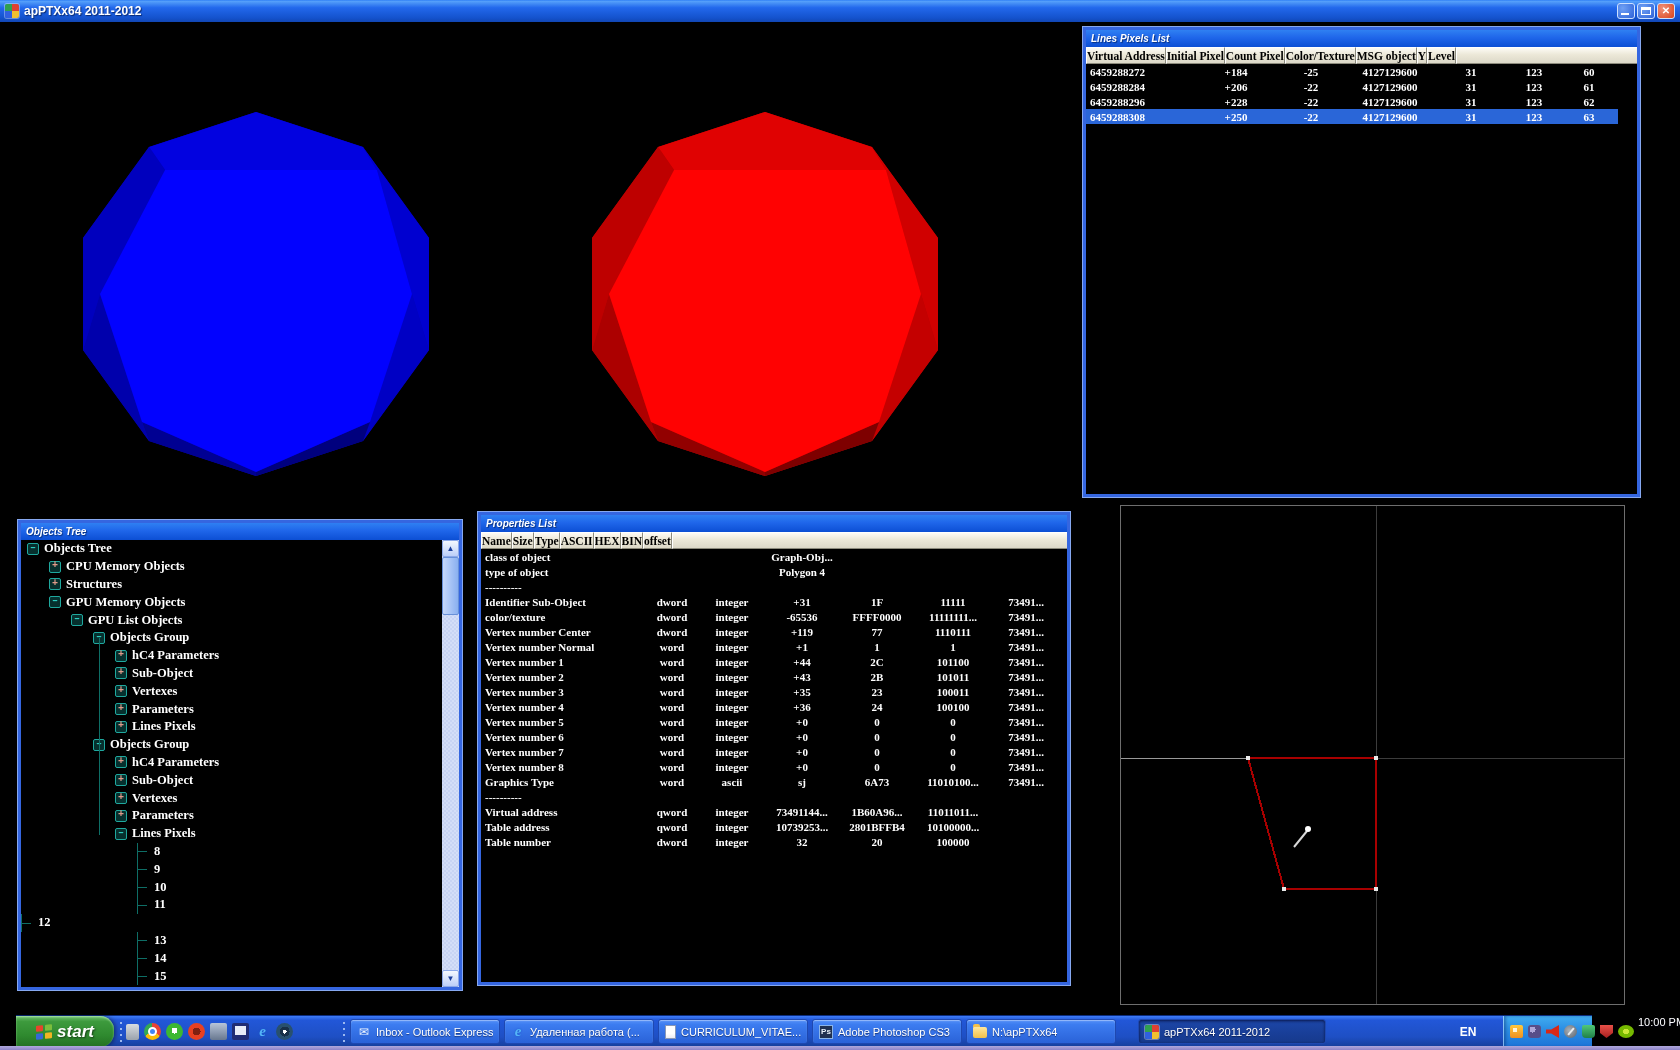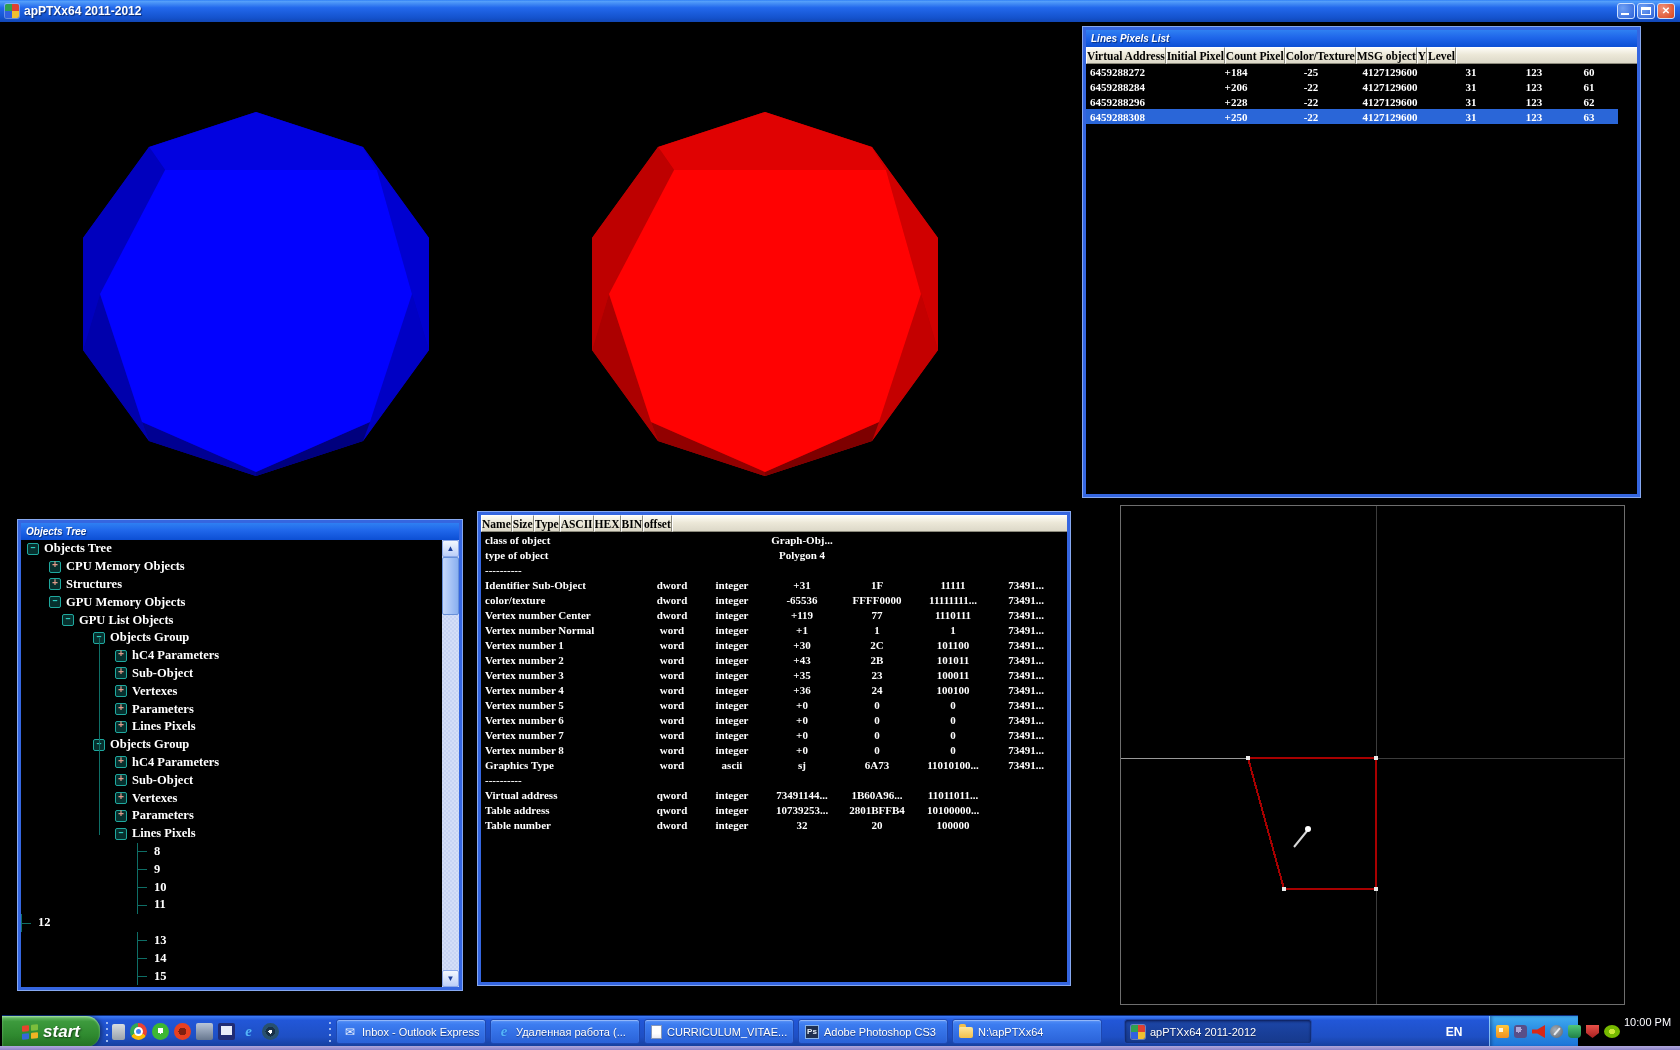--- a/index.html
+++ b/index.html
@@ -81,21 +81,21 @@
     background:linear-gradient(180deg,#F4F8FE,#BCCEF8); color:#1B3E9C; font-size:8px;
     display:flex; align-items:center; justify-content:center; }
   .sb-up { top:0; } .sb-down { bottom:0; }
   .sb-thumb { position:absolute; left:0; top:17px; width:17px; height:58px; border:1px solid #6890D8; border-radius:2px;
     background:linear-gradient(90deg,#C6D8FB,#8AB0F0); }
 
   
   #graph-view { position:absolute; left:1120px; top:505px; width:505px; height:500px; border:1px solid #6E6E6E; background:#000; }
 
   
-  .taskbar { position:absolute; left:2px; bottom:4px; width:1576px; height:31px;
+  .taskbar { position:absolute; left:16px; bottom:4px; width:1576px; height:31px;
     background:linear-gradient(180deg,#3E7CF8 0%,#2257D8 14%,#1E4FC4 70%,#16409F 100%);
     border-top:1px solid #0B2C7E; }
   .bottom-strip { position:absolute; left:0; bottom:0; width:1680px; height:4px; background:linear-gradient(180deg,#B0A8DC,#8E84C8); }
   .start-button { position:absolute; left:0; top:0; width:98px; height:31px; border-radius:0 14px 14px 0;
     background:linear-gradient(180deg,#6CBF6C 0%,#3D9A3D 18%,#2F8A2F 62%,#237023 100%);
     box-shadow:inset 0 1px 2px rgba(210,255,210,.6), 2px 0 4px rgba(0,0,0,.4);
     display:flex; align-items:center; justify-content:center; gap:5px; }
   .start-label { color:#fff; font-weight:bold; font-style:italic; font-size:17px; text-shadow:1px 1px 2px rgba(0,0,0,.55); }
   .flag { position:relative; width:16px; height:14px; transform:skewY(-6deg); }
   .flag i { position:absolute; width:7px; height:6px; border-radius:1px; }
@@ -270,21 +270,21 @@
         <div class="tree-row" style="padding-left: 28px;">
           <span class="glyph ic-tree-expand-icon" data-glyph="plus"></span>
           <span class="tree-label">Structures</span>
         </div>
 
         <div class="tree-row" style="padding-left: 28px;">
           <span class="glyph ic-tree-expand-icon" data-glyph="minus"></span>
           <span class="tree-label">GPU Memory Objects</span>
         </div>
 
-        <div class="tree-row" style="padding-left: 22px; margin-left: 19px;">
+        <div class="tree-row" style="padding-left: 50px;">
           <span class="glyph ic-tree-expand-icon" data-glyph="minus"></span>
           <span class="tree-label">GPU List Objects</span>
         </div>
 
         <div class="tree-row" style="padding-left: 72px;">
           <span class="glyph ic-tree-expand-icon" data-glyph="minus"></span>
           <span class="tree-label">Objects Group</span>
         </div>
 
         <div class="tree-row" style="padding-left: 94px;">
@@ -385,20 +385,23 @@
     <div class="tree-vline" style="top:115px;height:108px"></div>
     <div class="tree-vline" style="top:222px;height:90px"></div>
     <div class="scrollbar" style="top:17px;">
       <div class="sb-btn sb-up ic-scroll-up-icon">▲</div>
       <div class="sb-thumb"></div>
       <div class="sb-btn sb-down ic-scroll-down-icon">▼</div>
     </div>
   </div>
 
   <div class="xp-panel" id="properties-panel">
+    <div class="xp-title">
+      <span class="xp-title-text">Properties List</span>
+    </div>
     <div class="thead">
 
     <span class="hcell prh">Name</span>
         <span class="hcell prh">Size</span>
         <span class="hcell prh">Type</span>
         <span class="hcell prh">ASCII</span>
         <span class="hcell prh">HEX</span>
         <span class="hcell prh">BIN</span>
         <span class="hcell prh">offset</span>
       </div>
@@ -471,21 +474,21 @@
           <span class="cell prc3">+1</span>
           <span class="cell prc4">1</span>
           <span class="cell prc5">1</span>
           <span class="cell prc6">73491...</span>
         </div>
 
         <div class="trow pr-row">
           <span class="cell prc0">Vertex number 1</span>
           <span class="cell prc1">word</span>
           <span class="cell prc2">integer</span>
-          <span class="cell prc3">+30</span>
+          <span class="cell prc3">+44</span>
           <span class="cell prc4">2C</span>
           <span class="cell prc5">101100</span>
           <span class="cell prc6">73491...</span>
         </div>
 
         <div class="trow pr-row">
           <span class="cell prc0">Vertex number 2</span>
           <span class="cell prc1">word</span>
           <span class="cell prc2">integer</span>
           <span class="cell prc3">+43</span>

